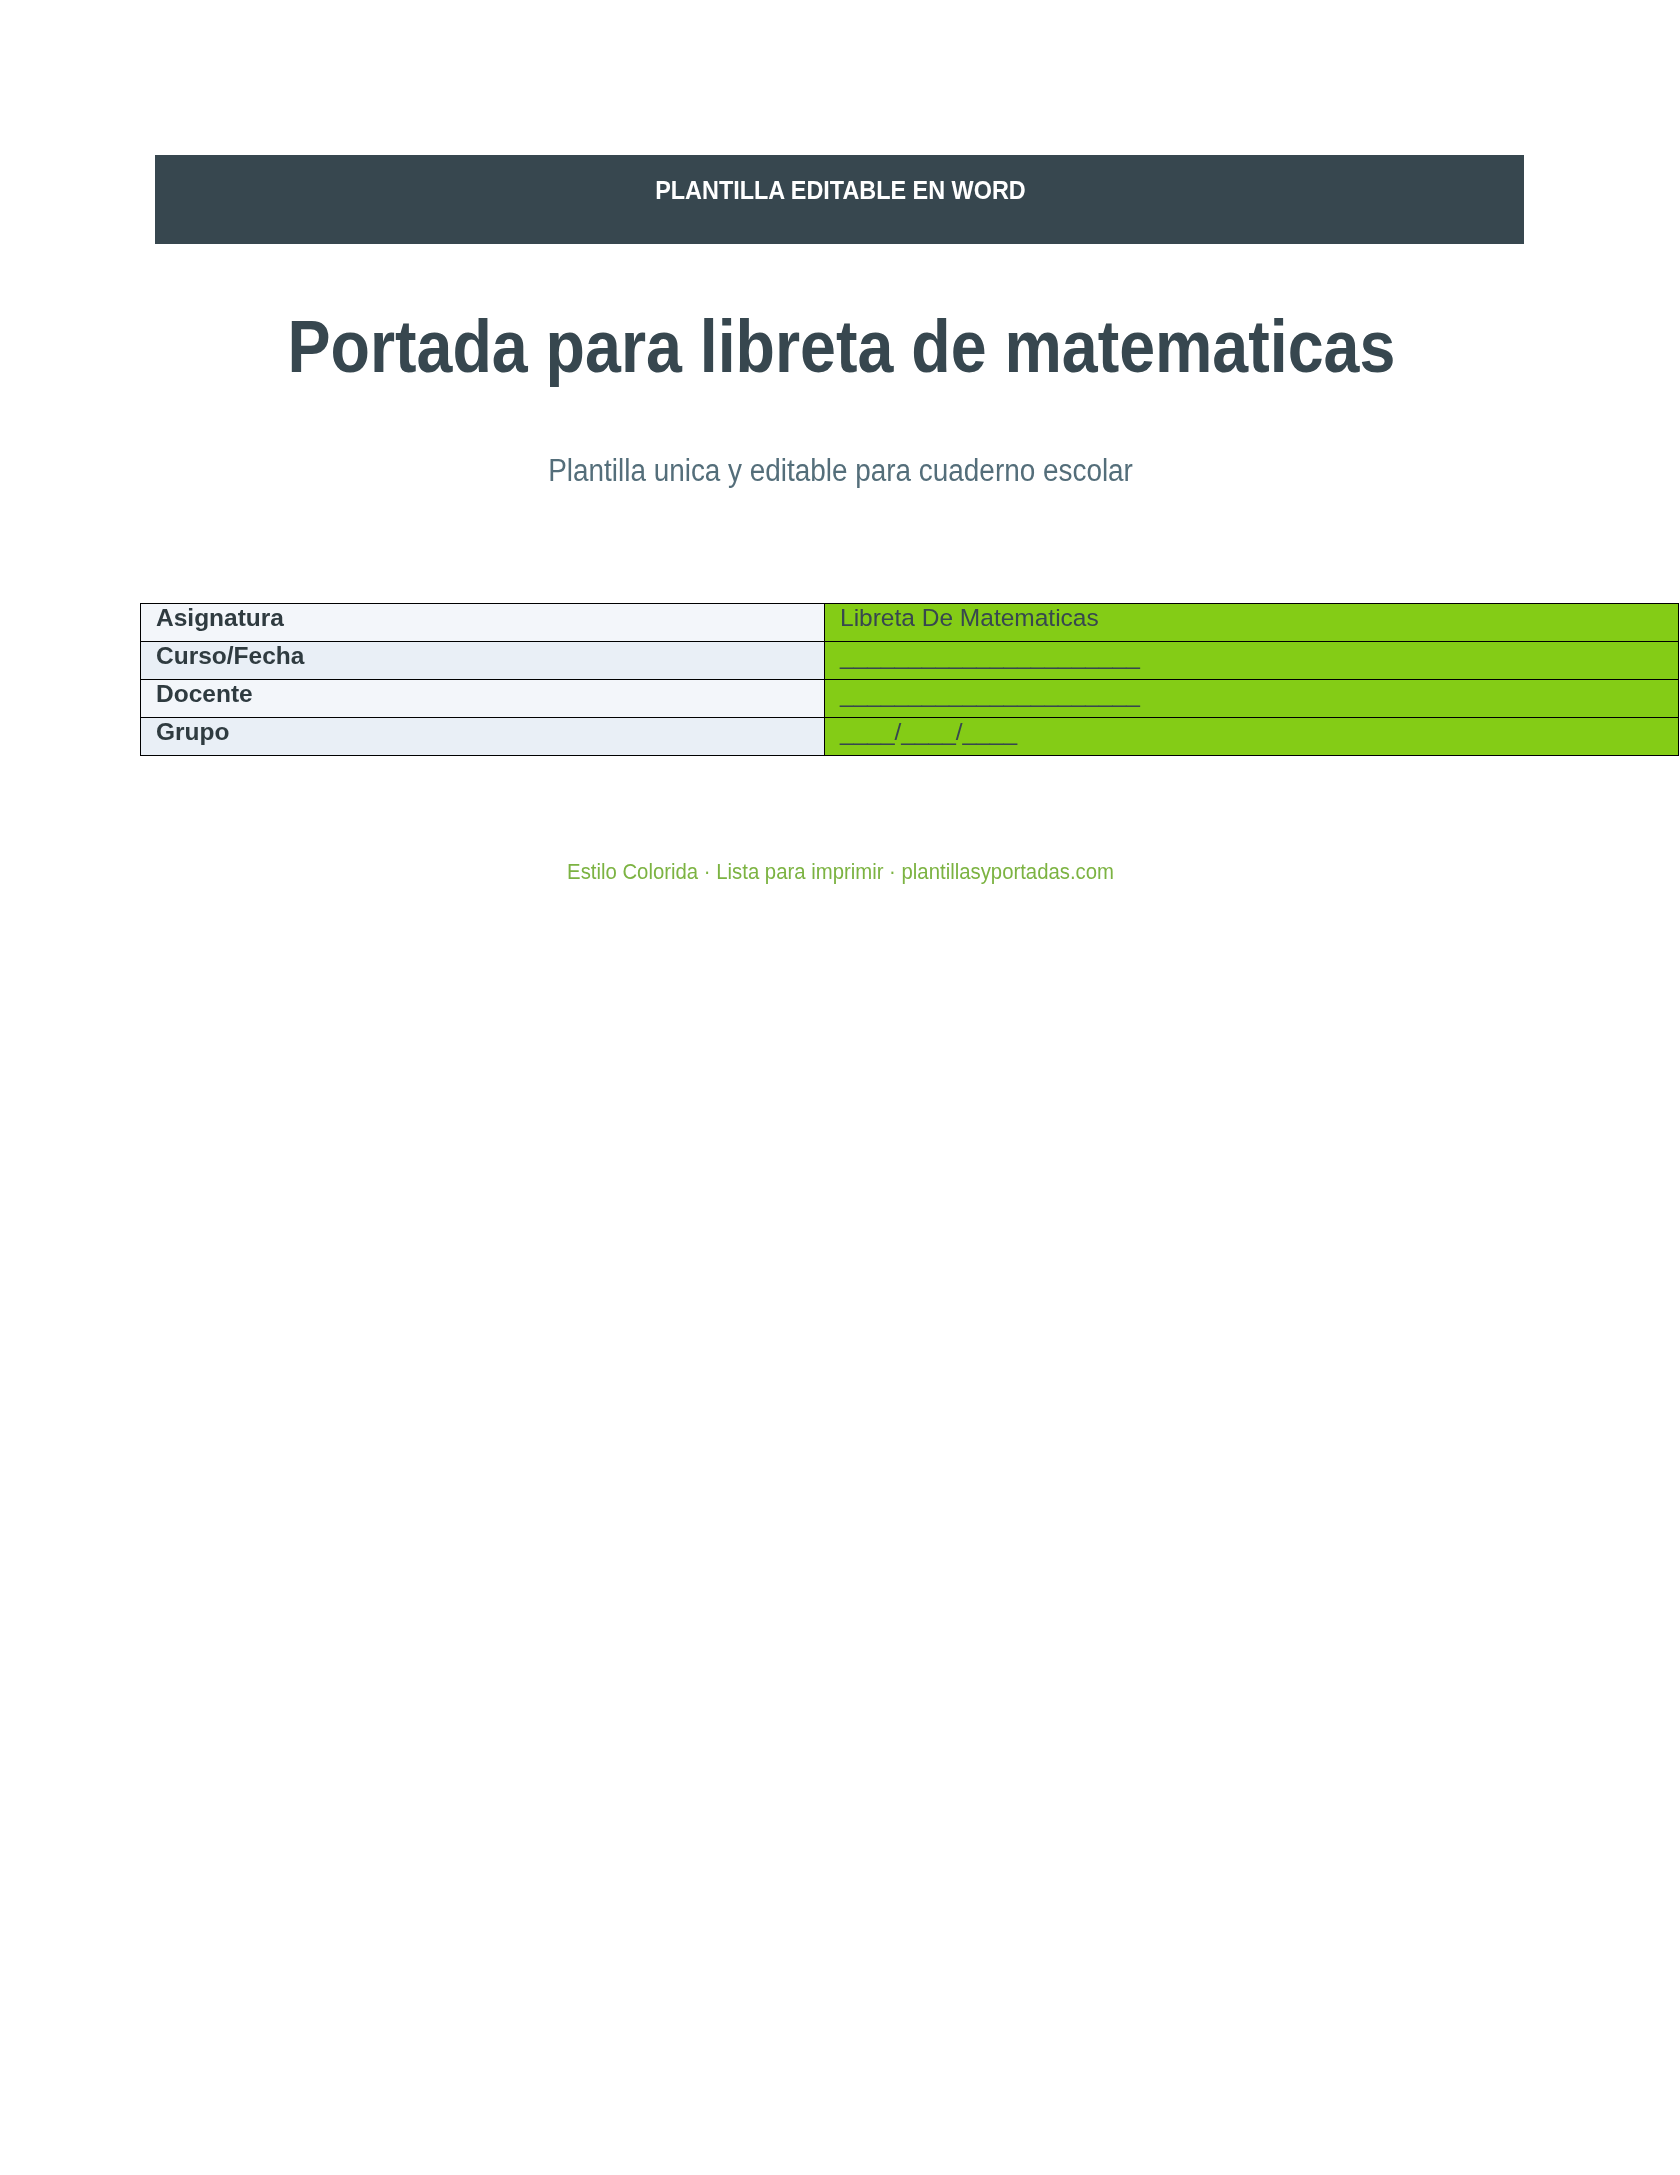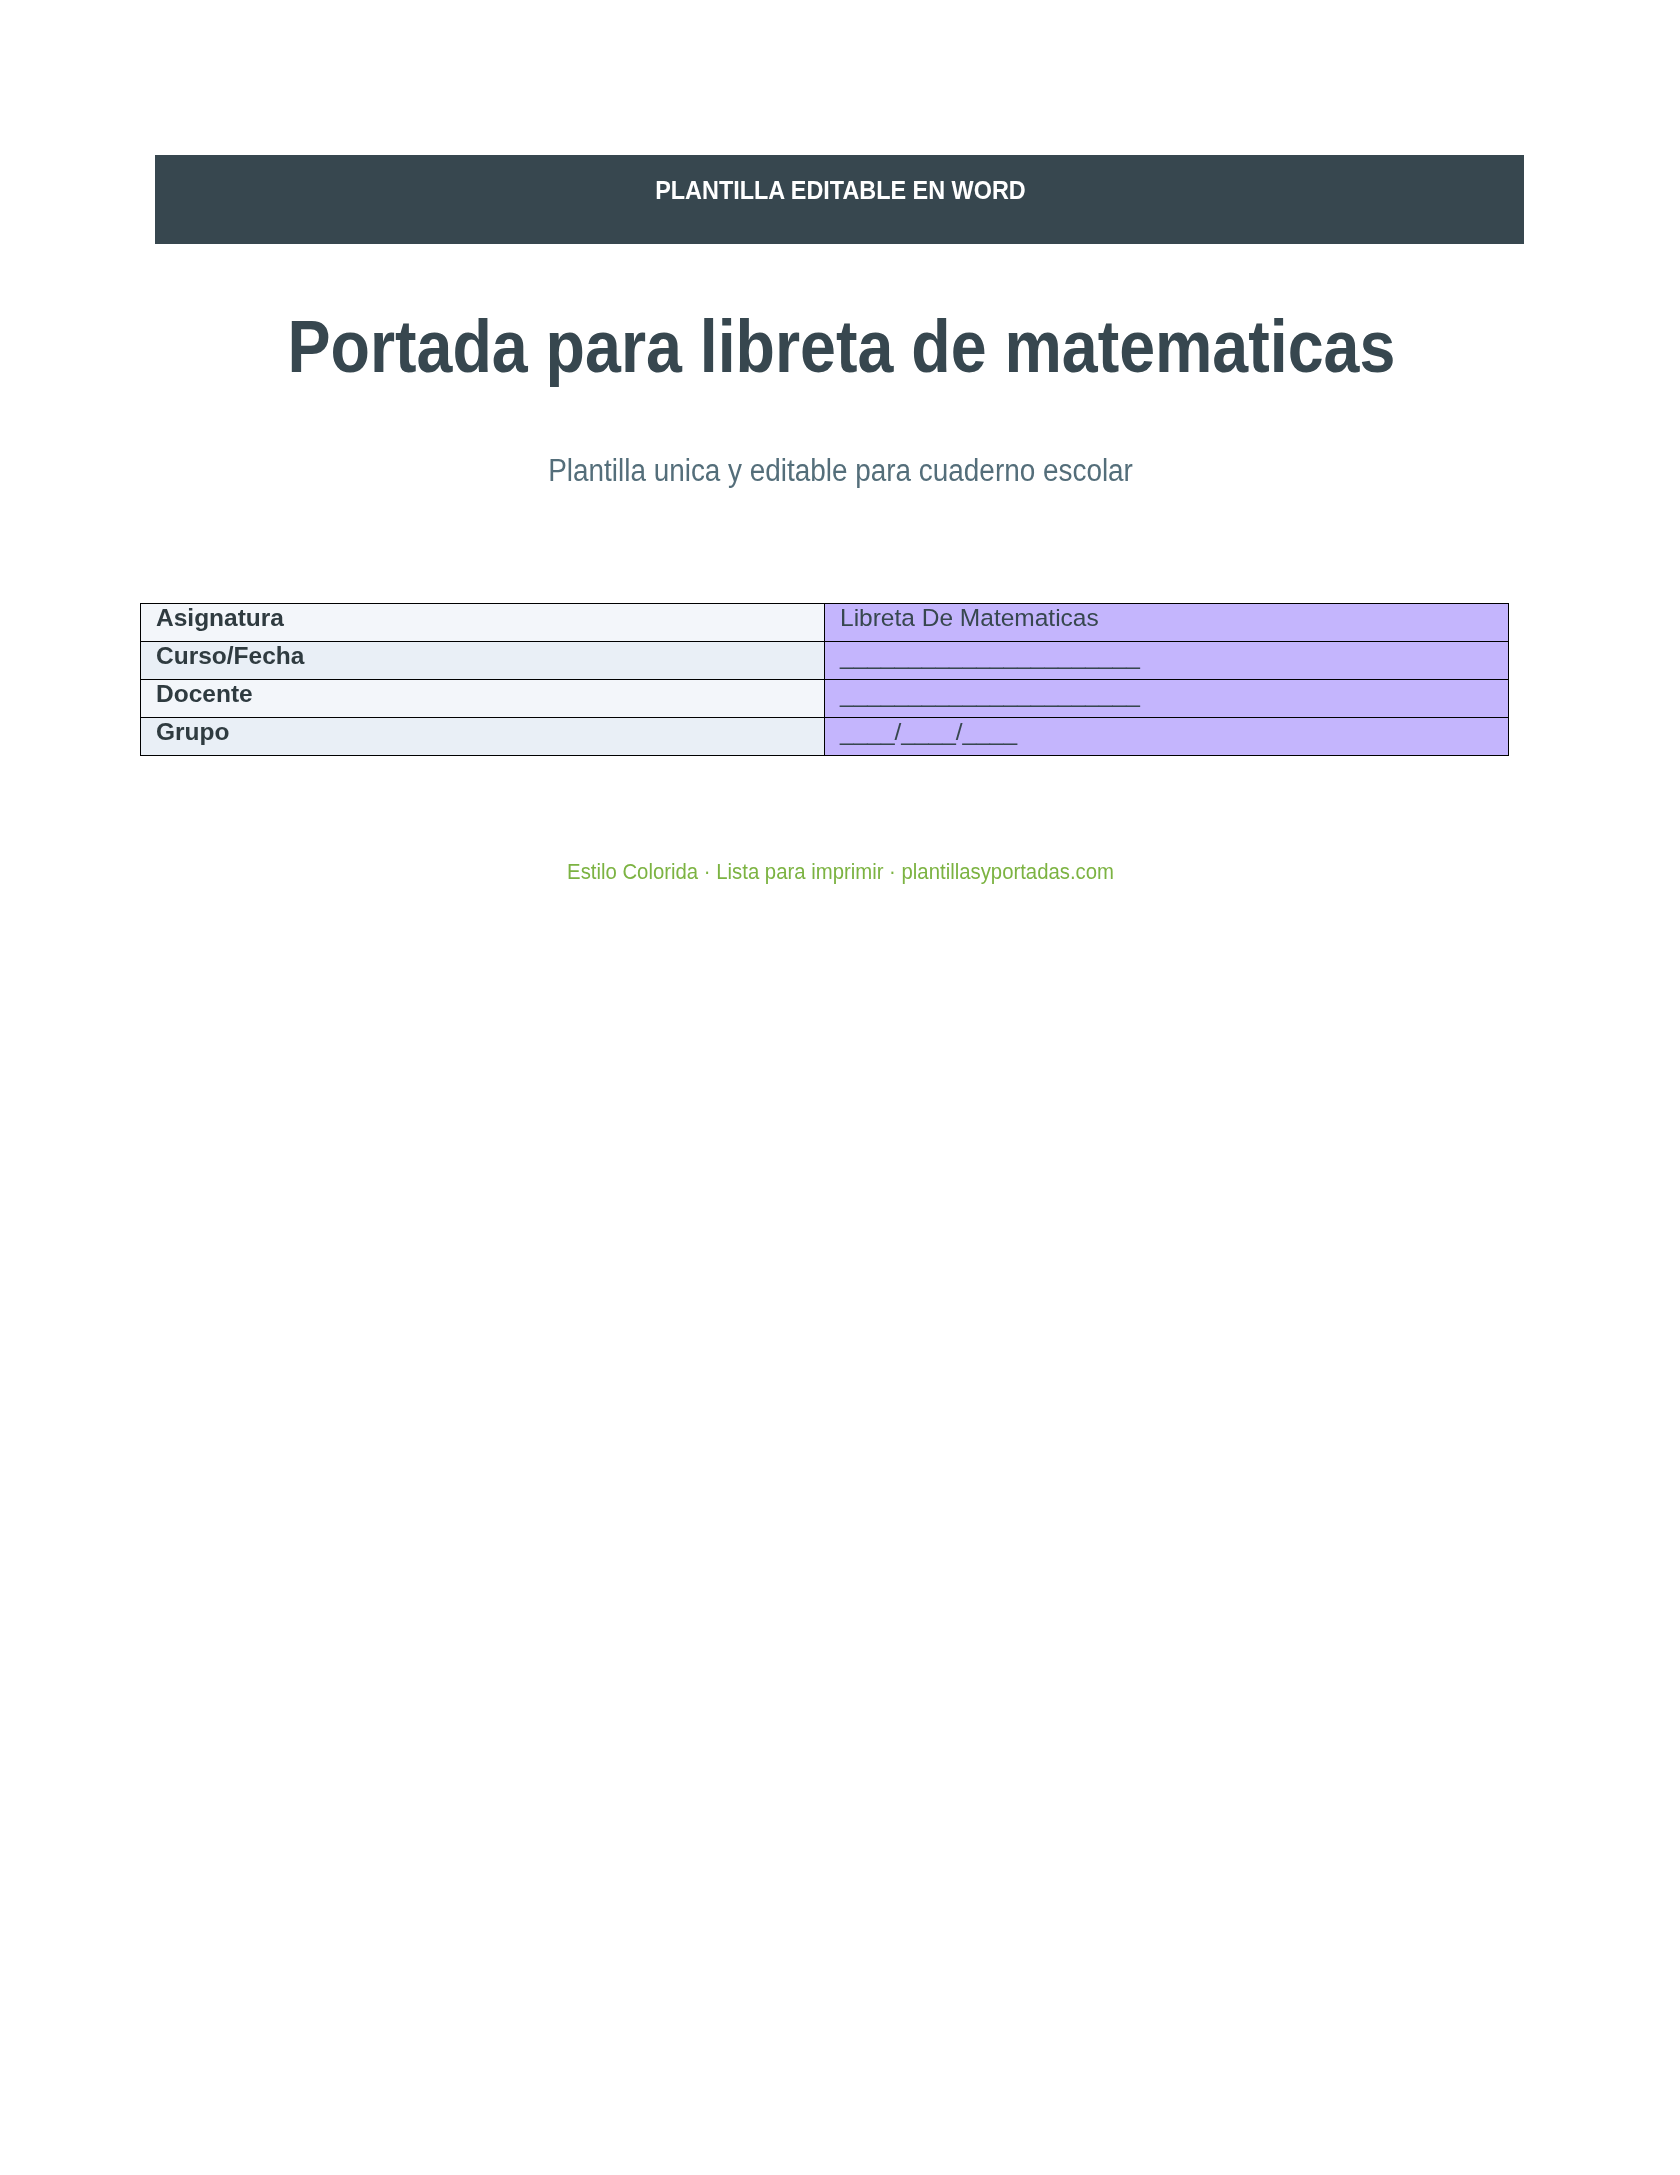--- a/index.html
+++ b/index.html
@@ -60,21 +60,21 @@
     font-size: 31px;
     line-height: 38px;
     white-space: nowrap;
     transform: scaleX(0.9);
     transform-origin: 841px 0;
   }
   .info-table {
     position: absolute;
     left: 140px;
     top: 603px;
-    width: 1369px;
+    width: 1539px;
     border-collapse: collapse;
     border: 1.9px solid #000000;
     table-layout: fixed;
   }
   .info-table td {
     height: 37px;
     padding: 0 15px;
     vertical-align: top;
     font-size: 24.5px;
     line-height: 28px;
@@ -92,21 +92,21 @@
     font-weight: bold;
     border-right: 0.9px solid #000000;
   }
   .info-table tr:nth-child(odd) td.label-cell {
     background: #f3f6fa;
   }
   .info-table tr:nth-child(even) td.label-cell {
     background: #e9eff6;
   }
   .info-table td.value-cell {
-    background: #c4b5fd;
+    background: #84cc16;
     color: #37474f;
     margin-top: 28px;
   }
   .footer {
     position: absolute;
     left: 0;
     width: 1681px;
     top: 858px;
     text-align: center;
     color: #7cb342;

